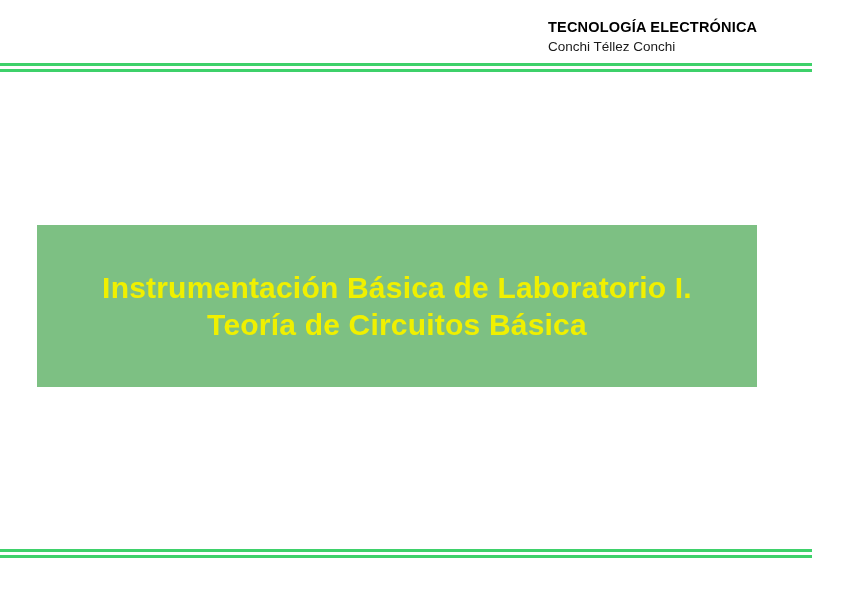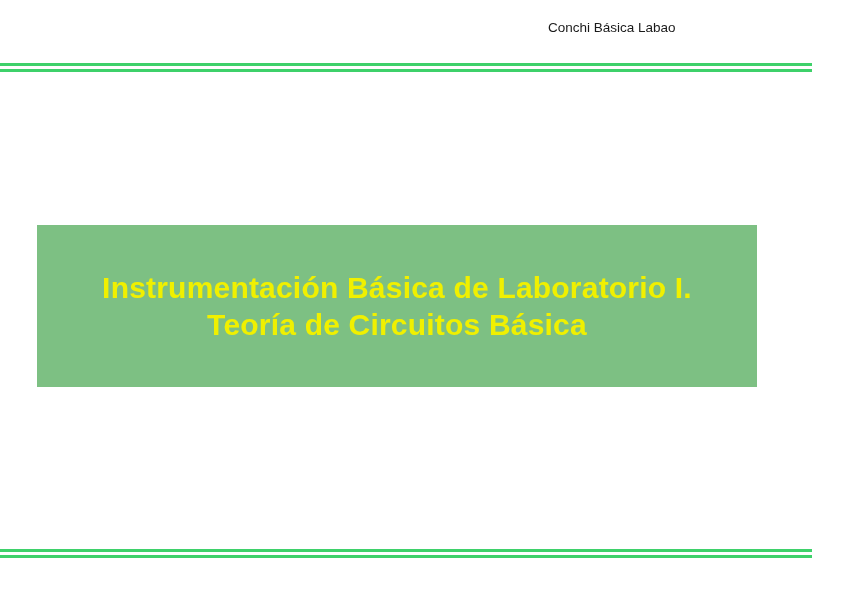--- a/index.html
+++ b/index.html
@@ -96,21 +96,22 @@
     width: 848px;
     height: 37px;
   }
 </style>
 </head>
 <body>
 
 <div id="slide">
 
   <div class="header-block">
-    <div class="header-subtitle">Conchi Básica Labao</div>
+    <div class="header-title">TECNOLOGÍA ELECTRÓNICA</div>
+    <div class="header-subtitle">Conchi Téllez Conchi</div>
   </div>
 
   <div class="rule-group top">
     <div class="rule-line"></div>
     <div class="rule-gap"></div>
     <div class="rule-line thin"></div>
   </div>
 
   <div class="title-box">
     <h1 class="title-text">Instrumentación Básica de Laboratorio I. Teoría de Circuitos Básica</h1>

